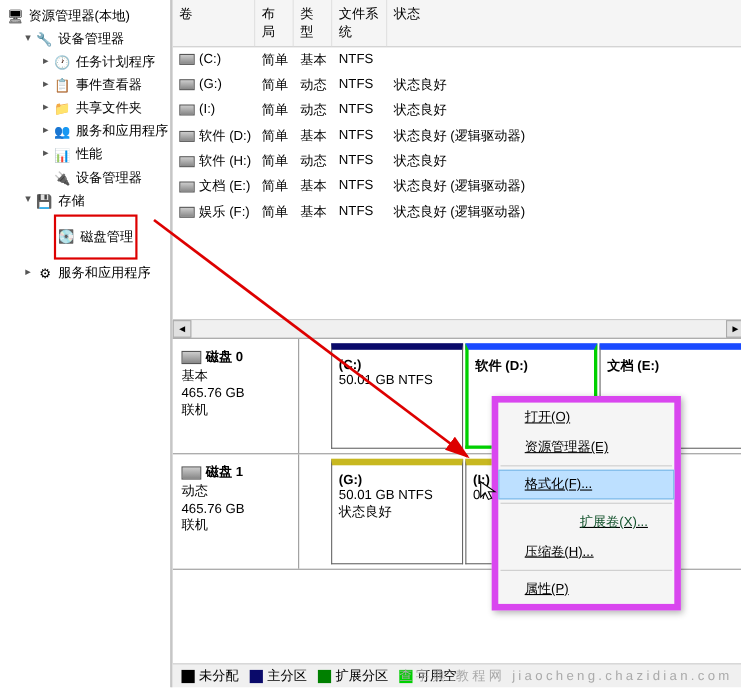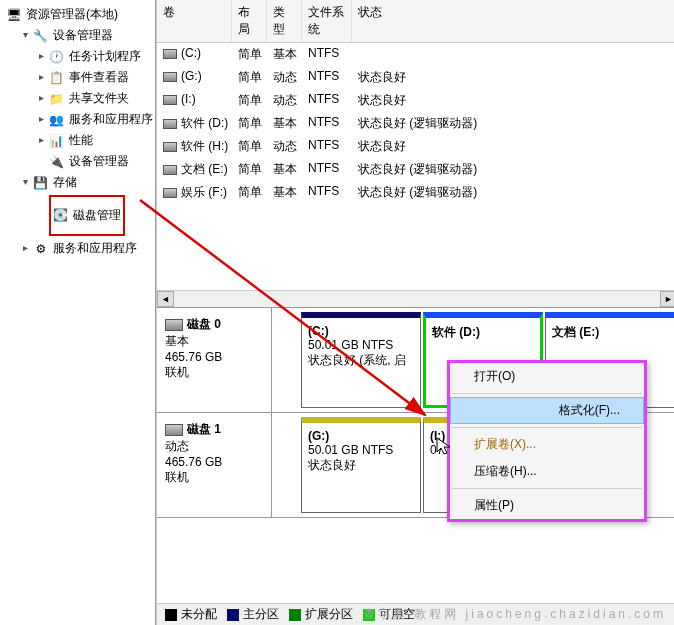--- a/index.html
+++ b/index.html
@@ -35,25 +35,25 @@
 .disk-parts { flex: 1; display: flex; padding-top: 4px; }
 .part { border: 1px solid #666; margin: 0 2px 4px 0; padding: 6px; display: flex; flex-direction: column; }
 .part-sys { width: 120px; border-top: 6px solid #0a0a6a; }
 .part-soft { width: 120px; border: 3px solid #00d000; border-top: 6px solid #1a4aff; }
 .part-doc { width: 130px; border-top: 6px solid #1a4aff; }
 .part-g { width: 120px; border-top: 6px solid #c8b820; }
 .part-last { width: 30px; border-top: 6px solid #c8b820; }
 .legend { height: 22px; background: #f0f0f0; border-top: 1px solid #ccc; display: flex; align-items: center; padding: 0 8px; gap: 10px; }
 .legend span { display: inline-flex; align-items: center; gap: 4px; }
 .swatch { width: 12px; height: 12px; display: inline-block; }
-.ctx-menu { position: absolute; left: 447px; top: 360px; width: 200px; background: #f5f5f5; border: 3px solid #d946ef; box-shadow: 2px 2px 6px rgba(0,0,0,0.3); z-index: 20; }
+.ctx-menu { position: absolute; left: 447px; top: 360px; width: 172px; background: #f5f5f5; border: 6px solid #d946ef; box-shadow: 2px 2px 6px rgba(0,0,0,0.3); z-index: 20; text-decoration: underline; }
 .ctx-menu .mi { padding: 5px 24px 5px 24px; cursor: default; }
 .ctx-menu .mi.sep { border-top: 1px solid #ccc; height: 0; padding: 0; margin: 3px 2px; }
-.ctx-menu .mi.disabled { color: #a16207; }
-.ctx-menu .mi.hover { background: #bde0ff; border: 1px solid #7ab8e8; padding: 4px 23px 4px 23px; text-align: right; }
+.ctx-menu .mi.disabled { color: #14532d; text-align: right; }
+.ctx-menu .mi.hover { background: #bde0ff; border: 1px solid #7ab8e8; padding: 4px 23px 4px 23px; }
 .cursor { position: absolute; left: 435px; top: 436px; z-index: 30; pointer-events: none; }
 .arrow-line { position: absolute; z-index: 15; pointer-events: none; }
 .watermark { position: absolute; right: 8px; bottom: 2px; color: #aaa; font-size: 12px; letter-spacing: 3px; z-index: 5; }
 </style>
 </head>
 <body>
 
 <div class="main">
   <div class="tree">
     <div class="tree-item">
@@ -183,21 +183,20 @@
             <div class="disk-info">
               <div><span class="dicon2"></span><b>磁盘 0</b></div>
               <div>基本</div>
               <div>465.76 GB</div>
               <div>联机</div>
             </div>
             <div class="disk-parts">
               <div class="part part-sys">
                 <b>(C:)</b>
                 <div>50.01 GB NTFS</div>
-                <div>状态良好 (系统, 启</div>
               </div>
               <div class="part part-soft">
                 <b>软件  (D:)</b>
                 <div></div>
                 <div></div>
               </div>
               <div class="part part-doc">
                 <b>文档  (E:)</b>
                 <div></div>
                 <div></div>
@@ -252,20 +251,21 @@
   <defs>
       <marker id="ah" markerWidth="10" markerHeight="10" refX="8" refY="3" orient="auto">
         <path d="M0,0 L9,3 L0,6 Z" fill="#d00"></path>
       </marker>
     </defs>
   <line x1="140" y1="200" x2="425" y2="415" stroke="#d00" stroke-width="2.5" marker-end="url(#ah)"></line>
 </svg>
 
 <div class="ctx-menu">
   <div class="mi">打开(O)</div>
+  <div class="mi">资源管理器(E)</div>
   <div class="mi sep"></div>
   <div class="mi hover">格式化(F)...</div>
   <div class="mi sep"></div>
   <div class="mi disabled">扩展卷(X)...</div>
   <div class="mi">压缩卷(H)...</div>
   <div class="mi sep"></div>
   <div class="mi">属性(P)</div>
 
 </div>
 

